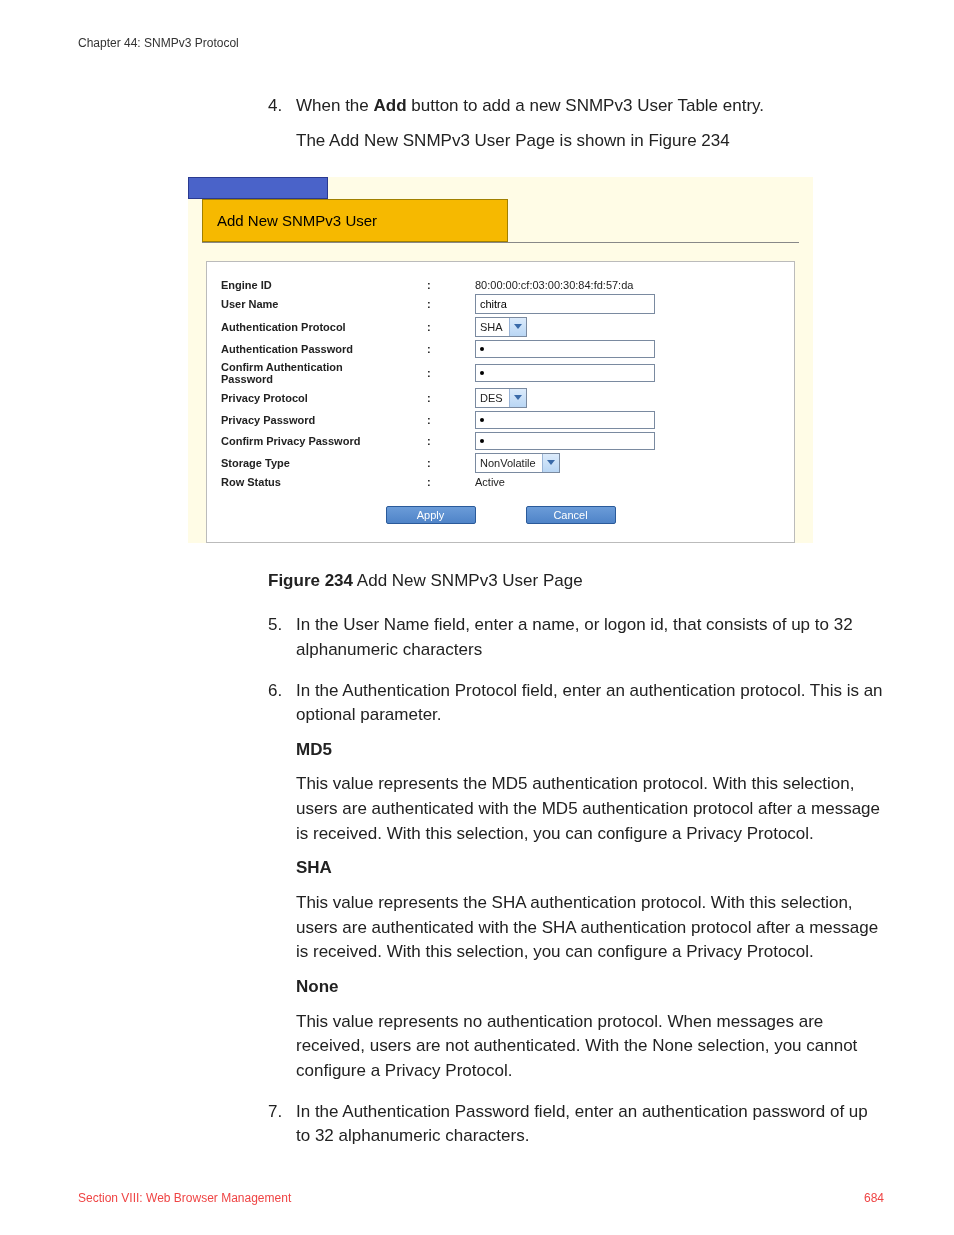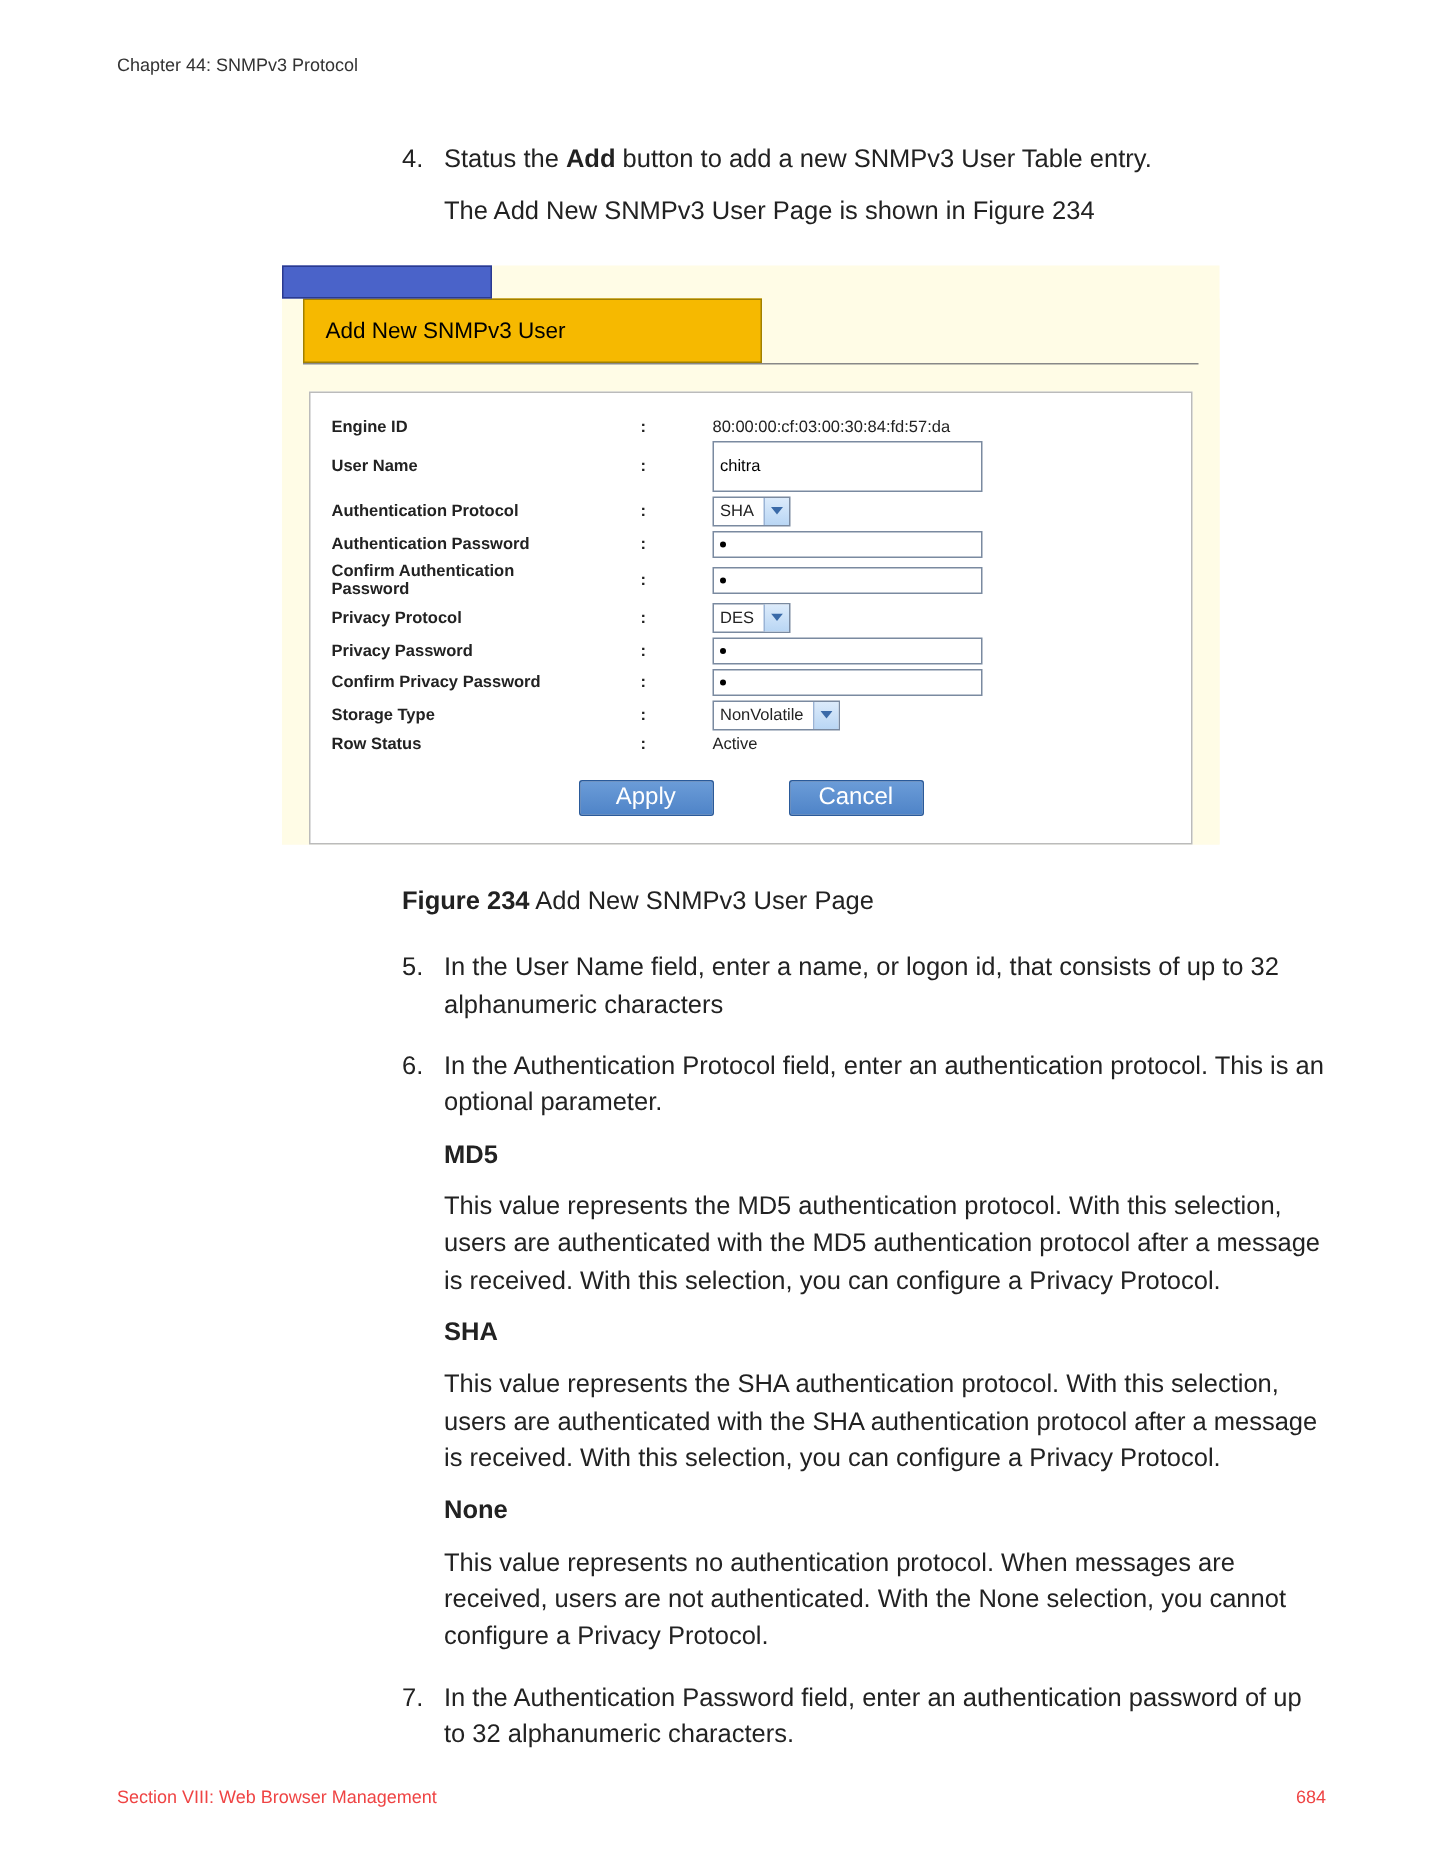--- a/index.html
+++ b/index.html
@@ -102,21 +102,21 @@
     width: 12px;
     font-weight: bold;
   }
   .form-value {
     flex: 1;
     display: flex;
     align-items: center;
   }
   .text-input {
     border: 1px solid #7a8aa0;
-    height: 34px;
+    height: 20px;
     width: 180px;
     font-size: 11px;
     padding: 0 4px;
     box-sizing: border-box;
     font-family: Arial, sans-serif;
   }
   .pw-input {
     border: 1px solid #7a8aa0;
     height: 18px;
     width: 180px;
@@ -161,21 +161,21 @@
     display: flex;
     justify-content: center;
     gap: 50px;
     margin-top: 18px;
   }
   .btn {
     background: linear-gradient(#6b9cd8, #4f84c8);
     border: 1px solid #2a5a9a;
     color: #fff;
     font-family: "Trebuchet MS", Arial, sans-serif;
-    font-size: 16px;
+    font-size: 11px;
     padding: 2px 14px;
     min-width: 60px;
     text-align: center;
     border-radius: 2px;
   }
   .caption {
     text-align: left;
     font-size: 17px;
     margin: 0 0 22px 0;
   }
@@ -207,21 +207,21 @@
 <div class="page">
 
   <div class="chapter-header">Chapter 44: SNMPv3 Protocol</div>
 
   <div class="content">
 
     <div class="list-item">
       <div class="list-num">4.</div>
       <div class="list-body">
         <p>
-          <span>Status the </span><b>Add</b><span> button to add a new SNMPv3 User Table entry.</span>
+          <span>When the </span><b>Add</b><span> button to add a new SNMPv3 User Table entry.</span>
         </p>
         <p>The Add New SNMPv3 User Page is shown in Figure 234</p>
       </div>
     </div>
   </div>
 
   <div class="figure-wrap">
     <div class="figure">
       <div class="tab-bar">
         <div class="blue-stub"></div>

